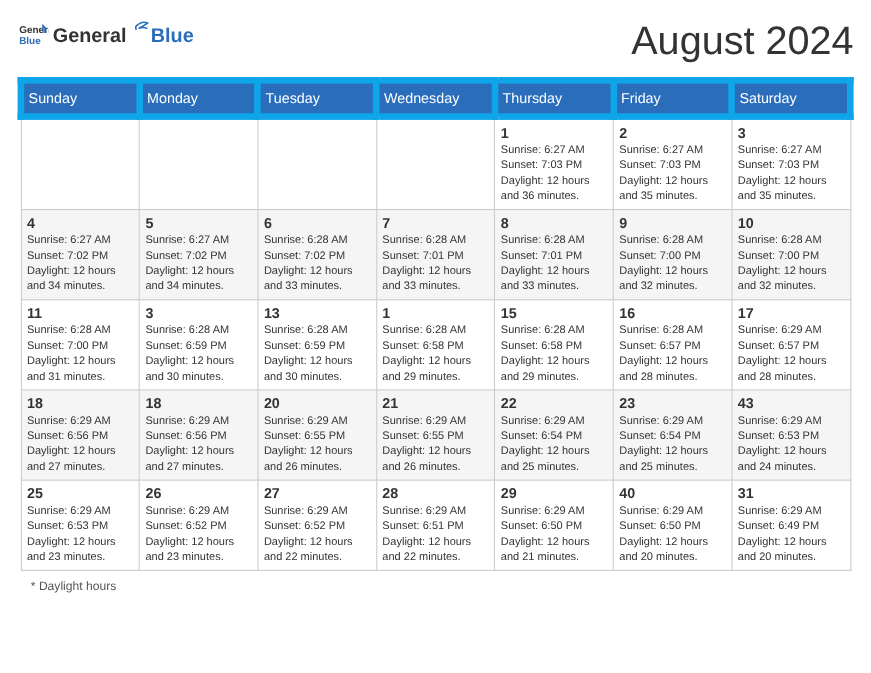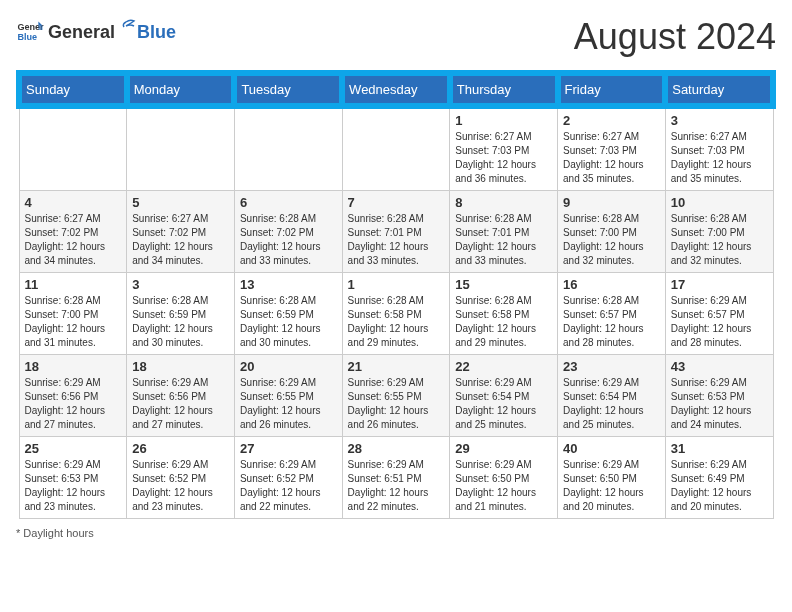--- a/index.html
+++ b/index.html
@@ -88,20 +88,21 @@
       color: #333;
       line-height: 1.4;
     }
     .empty-cell {
       background: #fff !important;
     }
     .footer-note {
       margin-top: 8px;
       font-size: 11px;
       color: #555;
+      margin-left: 12px;
     }
   </style>
 </head>
 <body>
 
 <div class="header-area">
   <div class="logo">
     <svg class="logo-icon" viewBox="0 0 40 40">
       <text x="2" y="20" font-size="13" font-weight="bold" fill="#333">General</text>
       <text x="2" y="34" font-size="13" font-weight="bold" fill="#2a6ebb">Blue</text>

